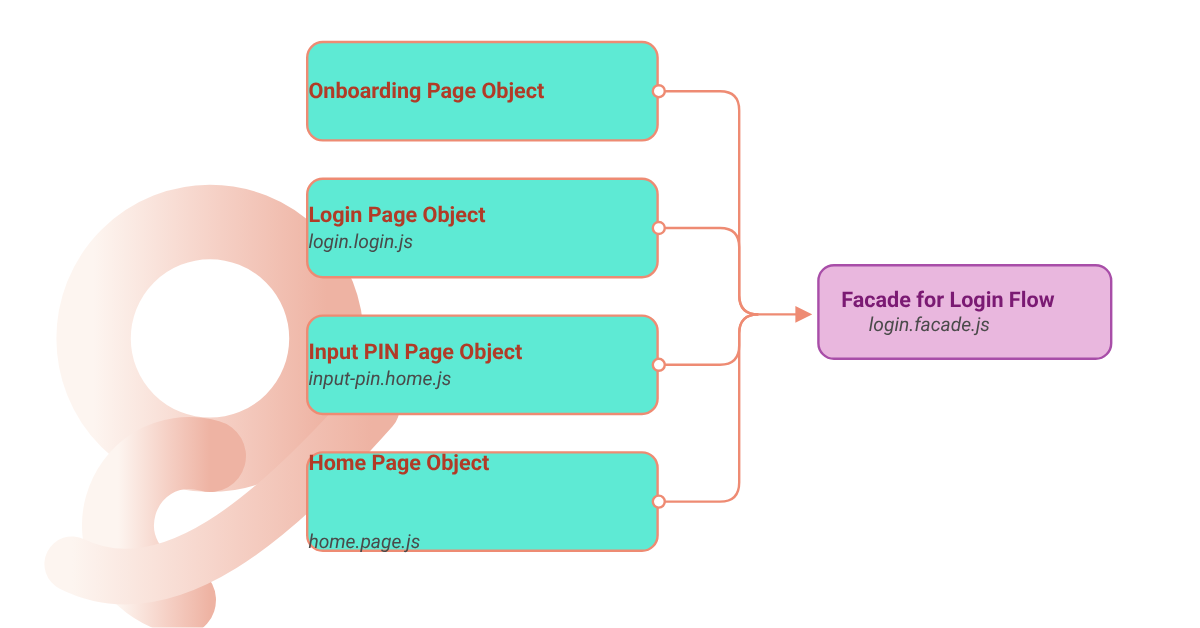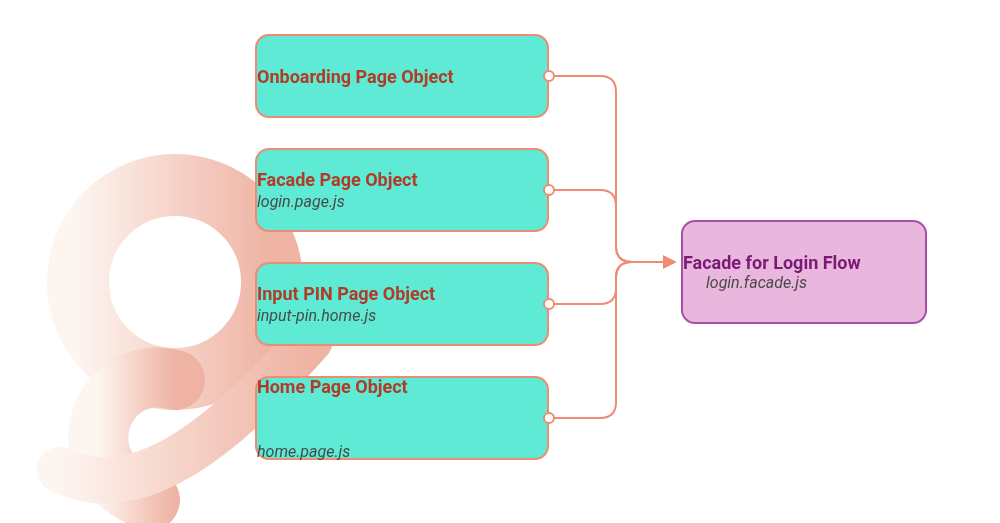--- a/index.html
+++ b/index.html
@@ -40,27 +40,28 @@
     font-size: 18px;
   }
   .page-card .file {
     color: #4a4a4a;
     font-style: italic;
     font-size: 16px;
   }
   .facade-card {
     position: absolute;
     width: 246px;
-    height: 104px;
+    height: 80px;
     border: 2px solid #a84ea8;
     border-radius: 14px;
     background: #e9b7de;
     display: flex;
     flex-direction: column;
     justify-content: center;
+    padding-left: 18px;
   }
   .facade-card .title {
     color: #7b1a73;
     font-weight: 700;
     font-size: 18px;
   }
   .facade-card .file {
     color: #4a4a4a;
     font-style: italic;
     font-size: 16px;
@@ -91,22 +92,22 @@
 
     <path d="M 150 500 C 60 470, 100 360, 175 380" fill="none" stroke="url(#swirlGrad)" stroke-width="60" stroke-linecap="round"></path>
     <path d="M 60 470 C 140 510, 230 430, 310 340" fill="none" stroke="url(#swirlGrad)" stroke-width="46" stroke-linecap="round"></path>
   </svg>
 
   <div class="page-card" style="left:255px; top:34px;">
     <div class="title">Onboarding Page Object</div>
   </div>
 
   <div class="page-card" style="left:255px; top:148px;">
-    <div class="title">Facade Page Object</div>
-    <div class="file">login.page.js</div>
+    <div class="title">Login Page Object</div>
+    <div class="file">login.login.js</div>
   </div>
 
   <div class="page-card" style="left:255px; top:262px;">
     <div class="title">Input PIN Page Object</div>
     <div class="file">input-pin.home.js</div>
   </div>
 
   <div class="page-card" style="left:255px; top:376px;gap:45px;">
     <div class="title">Home Page Object</div>
     <div class="file">home.page.js</div>

